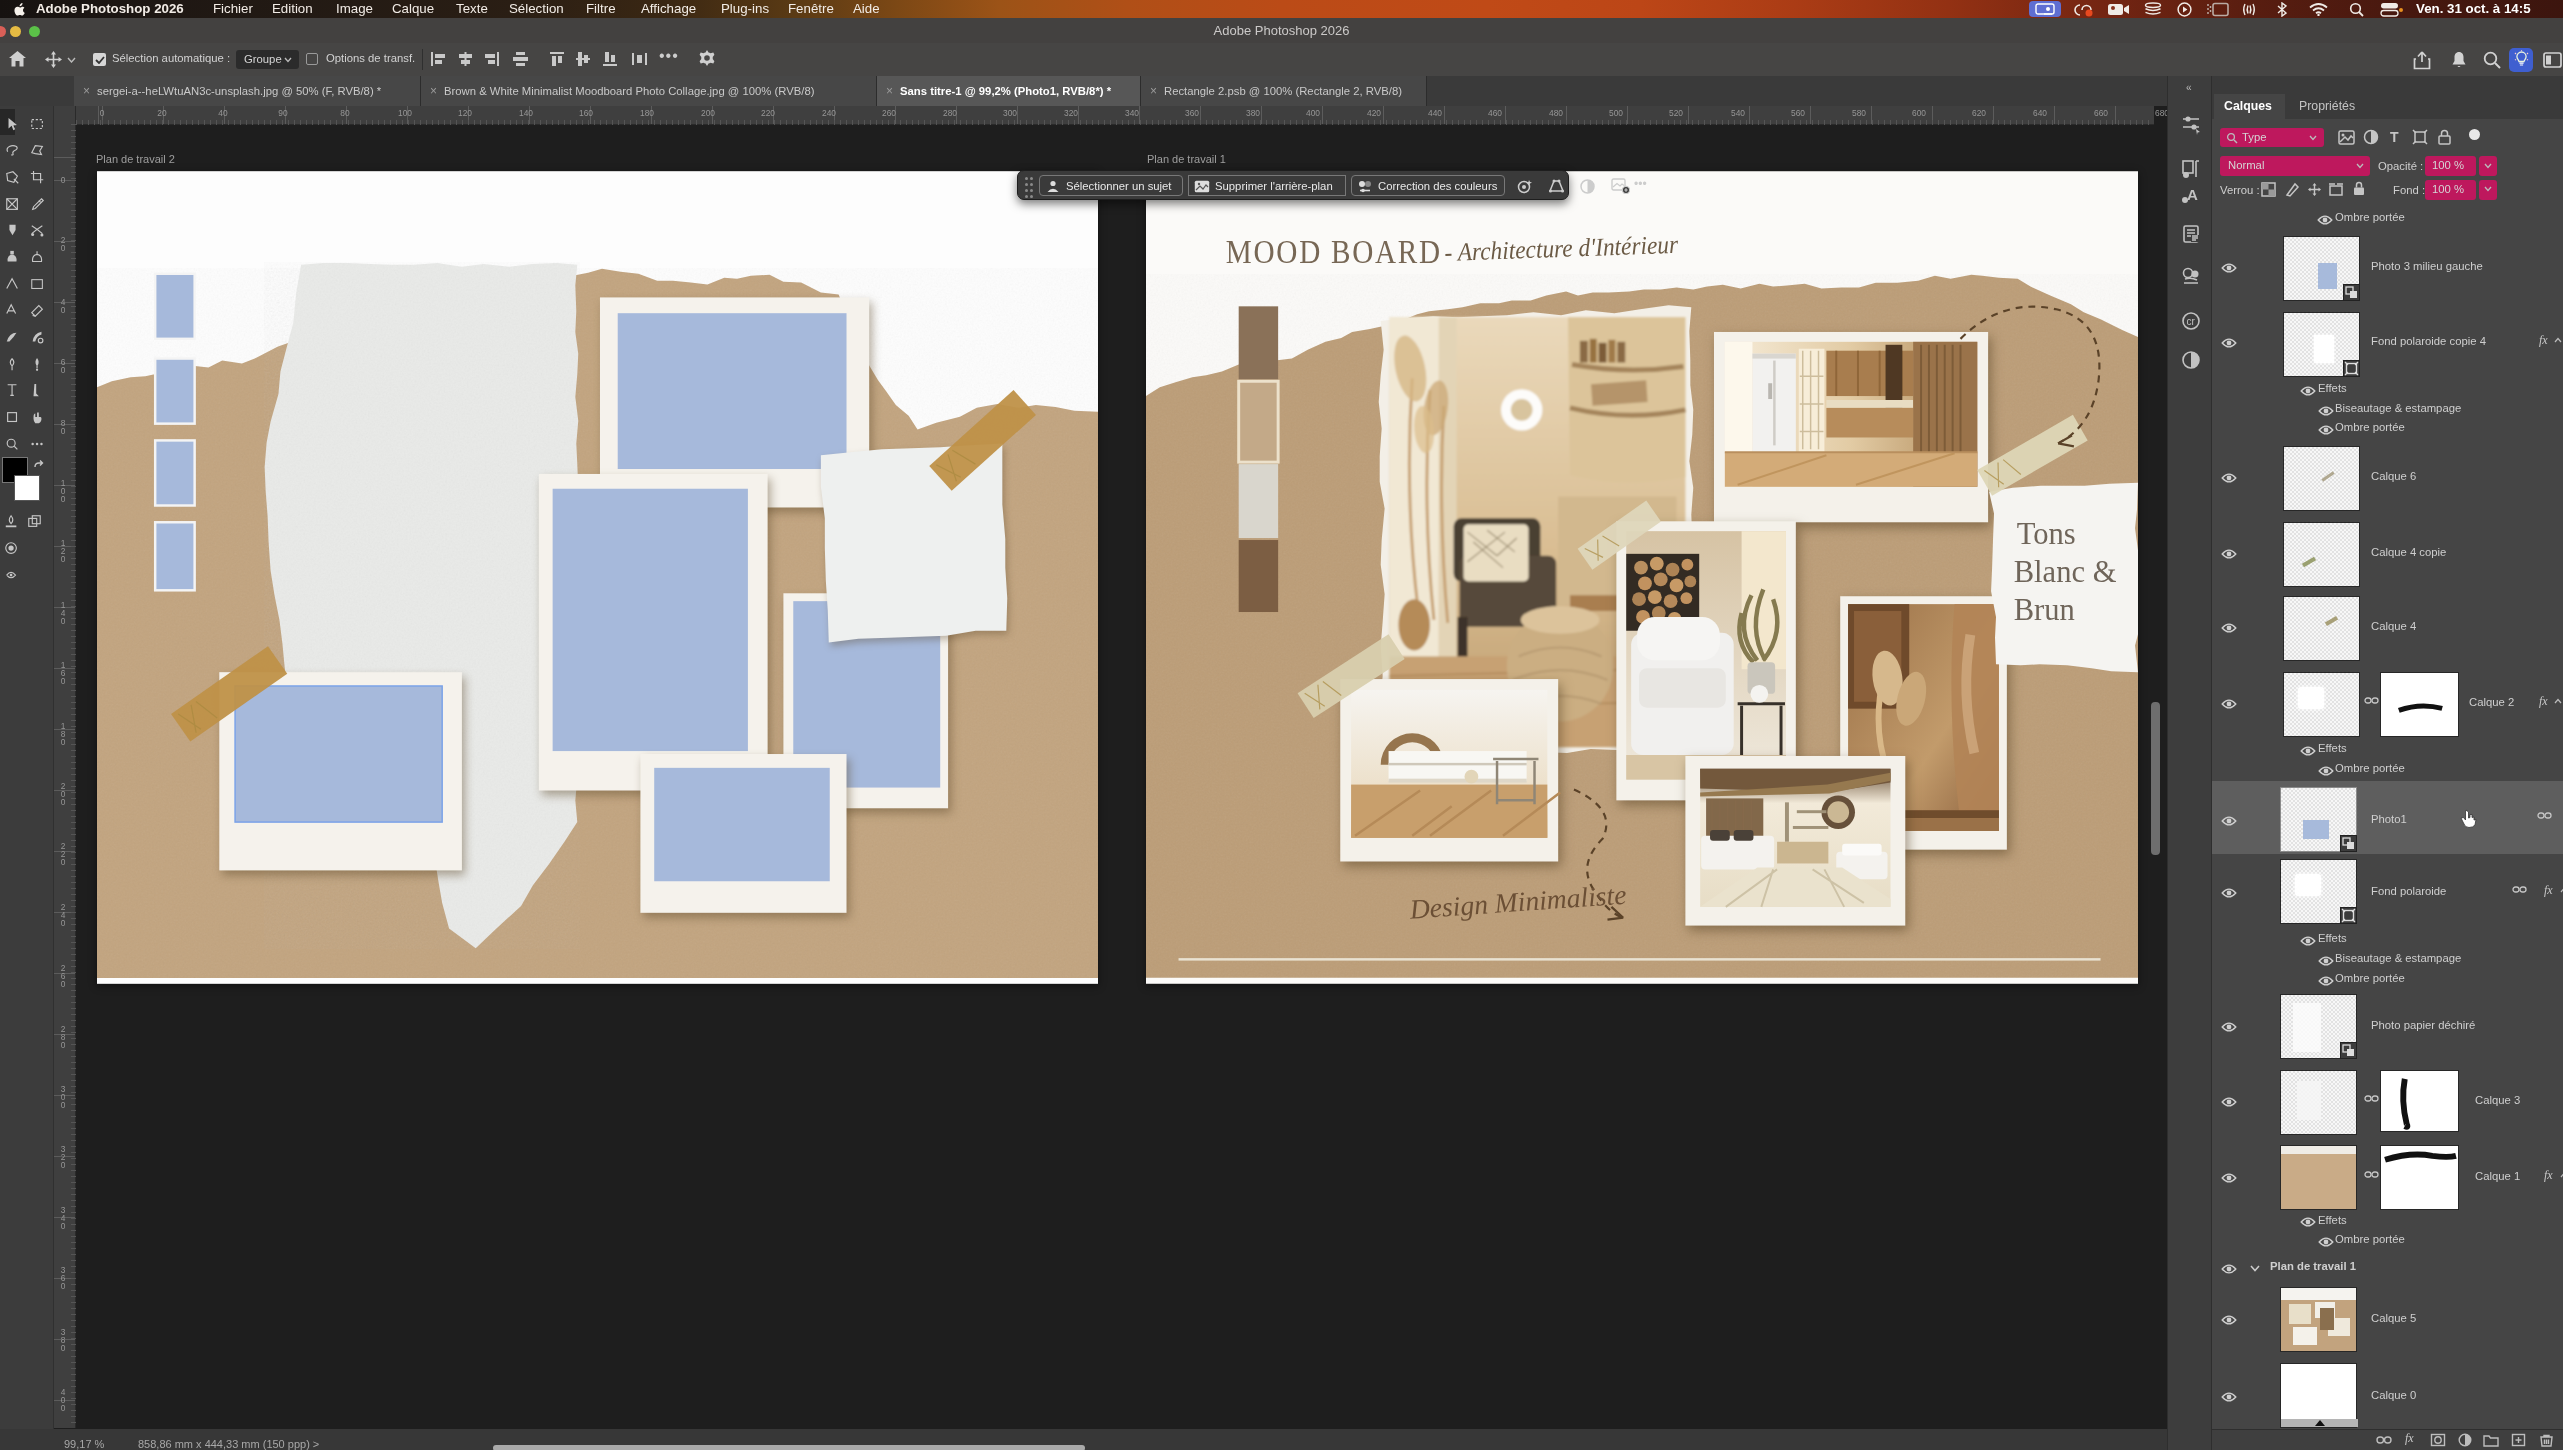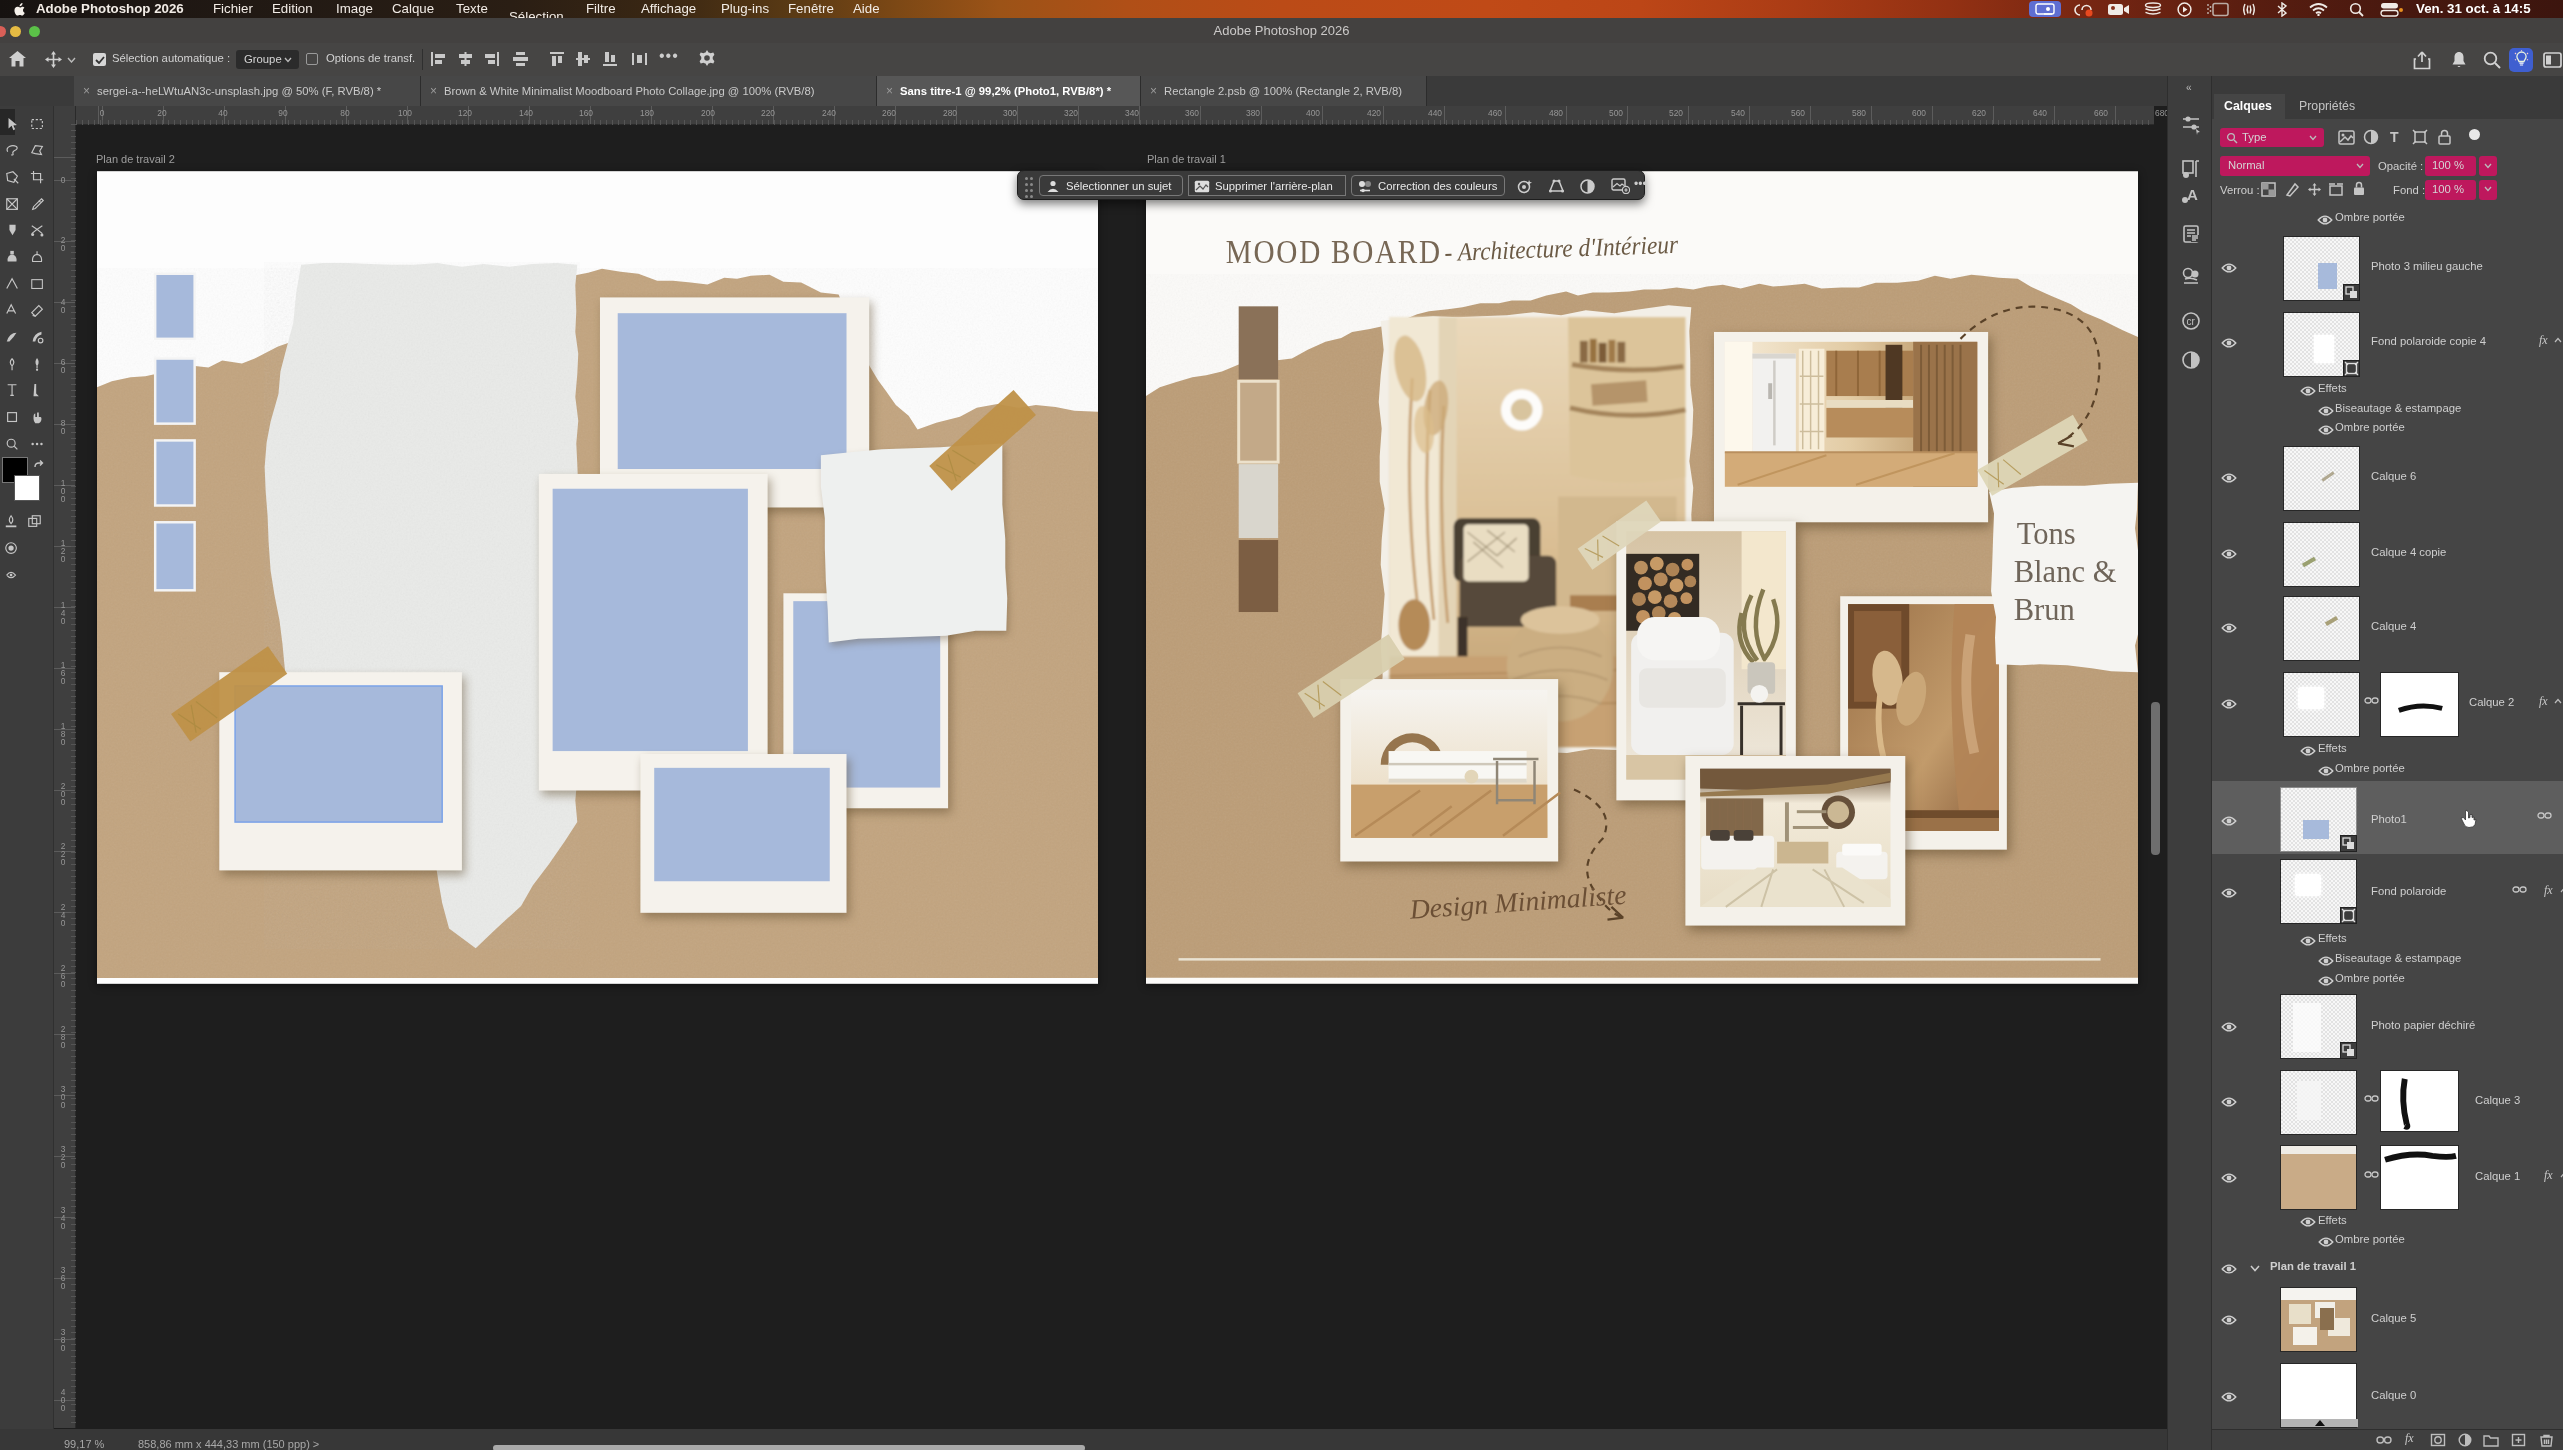--- a/index.html
+++ b/index.html
@@ -49,21 +49,21 @@
 <div class="abs" id="menubar">
       <svg class="abs" style="left:12px;top:2px" width="15" height="15" viewBox="0 0 16 16">
         <path fill="#f5f0ea" d="M11.2 1.1c-.8.05-1.75.55-2.3 1.2-.5.6-.95 1.5-.8 2.35.9.05 1.8-.45 2.35-1.1.55-.65.9-1.55.75-2.45zM11.4 5c-1.3 0-1.85.8-2.75.8-.95 0-1.8-.75-2.95-.75C4.2 5.05 2.6 6.4 2.6 9c0 2.6 1.9 5.5 3.4 5.5.9 0 1.15-.55 2.35-.55 1.2 0 1.45.55 2.35.55 1.05 0 2.3-1.55 2.85-2.9-1.25-.55-1.8-1.6-1.8-2.75 0-1.3.75-2.1 1.5-2.6-.55-.8-1.3-1.25-1.85-1.25z"></path>
       </svg>
       <span class="mi abs" style="left:36px;top:1px;font-weight:bold;">Adobe Photoshop 2026</span>
       <span class="mi abs" style="left:213px;top:1px;">Fichier</span>
       <span class="mi abs" style="left:272px;top:1px;">Edition</span>
       <span class="mi abs" style="left:336px;top:1px;">Image</span>
       <span class="mi abs" style="left:392px;top:1px;">Calque</span>
       <span class="mi abs" style="left:456px;top:1px;">Texte</span>
-      <span class="mi abs" style="left:509px;top:9px;">Sélection</span>
+      <span class="mi abs" style="left:509px;top:1px;">Sélection</span>
       <span class="mi abs" style="left:586px;top:1px;">Filtre</span>
       <span class="mi abs" style="left:641px;top:1px;">Affichage</span>
       <span class="mi abs" style="left:721px;top:1px;">Plug-ins</span>
       <span class="mi abs" style="left:788px;top:1px;">Fenêtre</span>
       <span class="mi abs" style="left:853px;top:1px;">Aide</span>
       <div class="abs" style="left:2029px;top:1px;width:32px;height:16px;background:#5f6ed2;border-radius:4px"></div>
       <svg class="abs" style="left:2035px;top:3px" width="20" height="12" viewBox="0 0 20 12">
         <rect x="1" y="1" width="18" height="10" rx="2" fill="none" stroke="#fff" stroke-width="1.4"></rect>
         <circle cx="13" cy="6" r="2" fill="#fff"></circle>
         <path d="M9 11 L17 11" stroke="#fff" stroke-width="1.5"></path>
@@ -618,21 +618,21 @@
         <path d="M-50.0,-11.0 l10,22 m6,-22 l-12,22 m18,-22 l8,22" stroke="#a8893f" stroke-width="1.2" fill="none" opacity="0.7"></path>
       </g>
       <path d="M826,170 Q868,128 923,140 Q973,152 966,212 Q960,258 925,276" fill="none" stroke="#5a4228" stroke-width="2.2" stroke-dasharray="7 6"></path>
       <path d="M925,276 l14,-8 m-14,8 l16,3" stroke="#5a4228" stroke-width="2.2" fill="none"></path>
       <path d="M434,627 Q478,647 463,677 Q438,702 453,727 Q468,752 484,757" fill="none" stroke="#5a4228" stroke-width="2.2" stroke-dasharray="7 6"></path>
       <path d="M484,757 l-16,2 m16,-2 l-12,-11" stroke="#5a4228" stroke-width="2.2" fill="none"></path>
       <rect x="33" y="798" width="935" height="2.5" fill="#e9e2d2"></rect>
       <text x="268" y="758" font-family="Liberation Serif,serif" font-size="28" font-style="italic" fill="#6b4f35" transform="rotate(-4 268 756)">Design Minimaliste</text>
     </svg>
 <div class="abs" style="left:2151px;top:702px;width:9px;height:153px;background:#6e6e6e;border-radius:4px"></div>
-<div class="abs" style="left:1017px;top:170px;width:628px;height:30px;background:#3a3a3a;border:1px solid #1e1e1e;border-radius:7px;box-shadow:0 4px 10px rgba(0,0,0,.5)">
+<div class="abs" style="left:1017px;top:170px;width:552px;height:30px;background:#3a3a3a;border:1px solid #1e1e1e;border-radius:7px;box-shadow:0 4px 10px rgba(0,0,0,.5)">
       <div class="abs" style="left:5px;top:4px">
         <div class="gripdot"></div>
       </div>
       <div class="abs" style="left:10px;top:4px">
         <div class="gripdot"></div>
       </div>
       <div class="abs" style="left:5px;top:10px">
         <div class="gripdot"></div>
       </div>
       <div class="abs" style="left:10px;top:10px">

